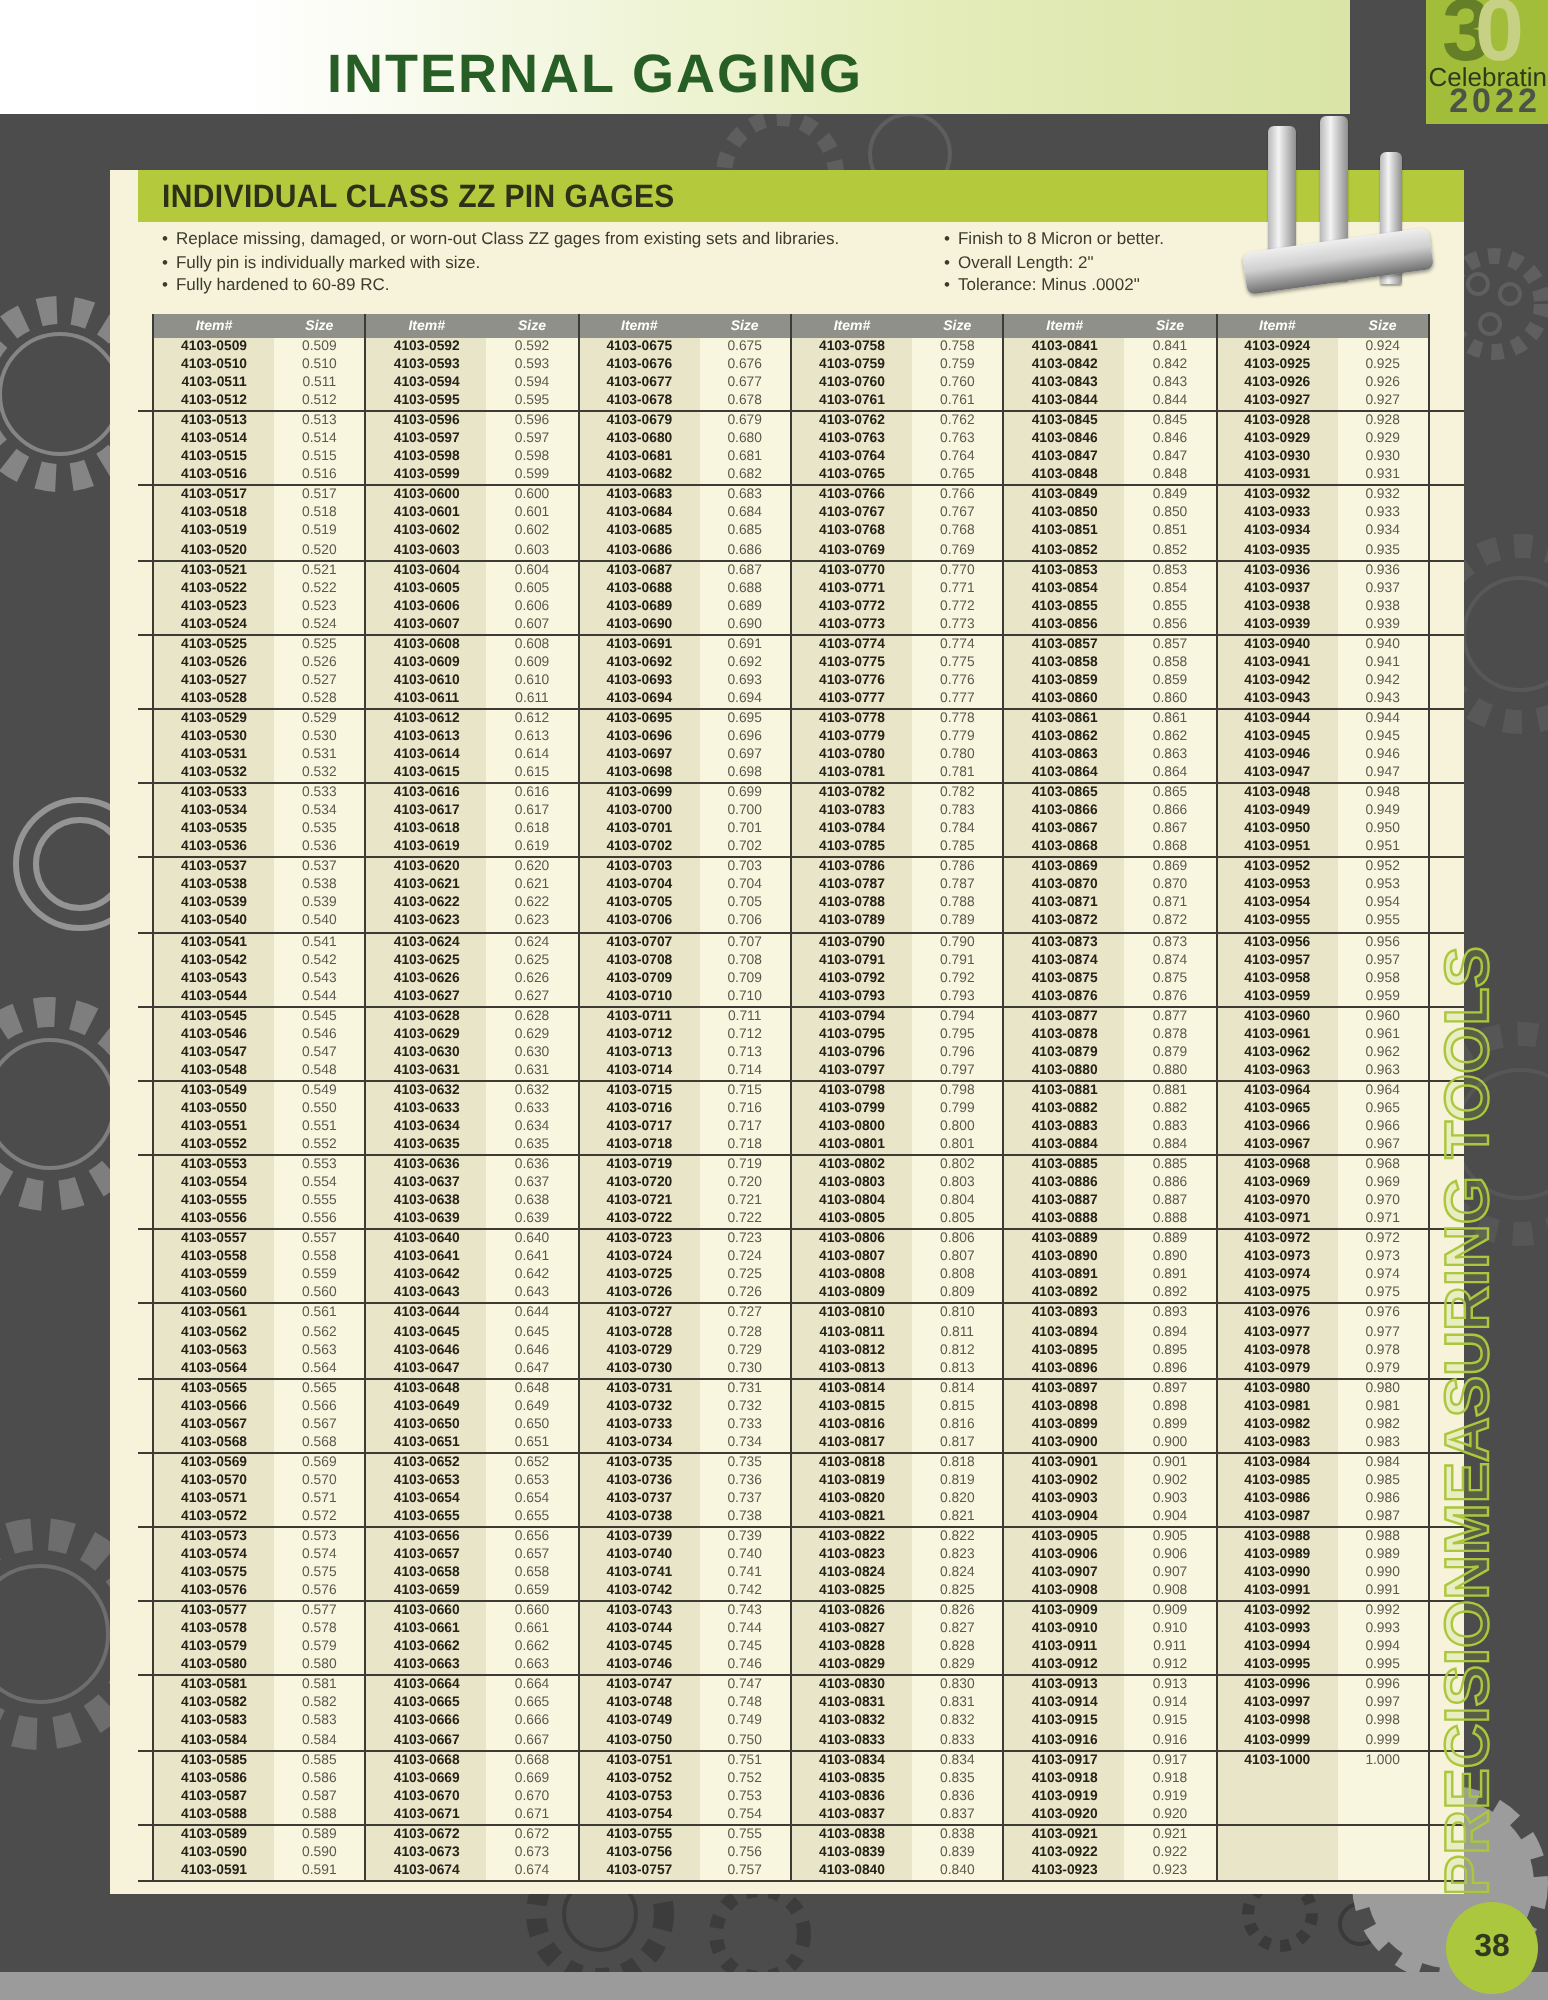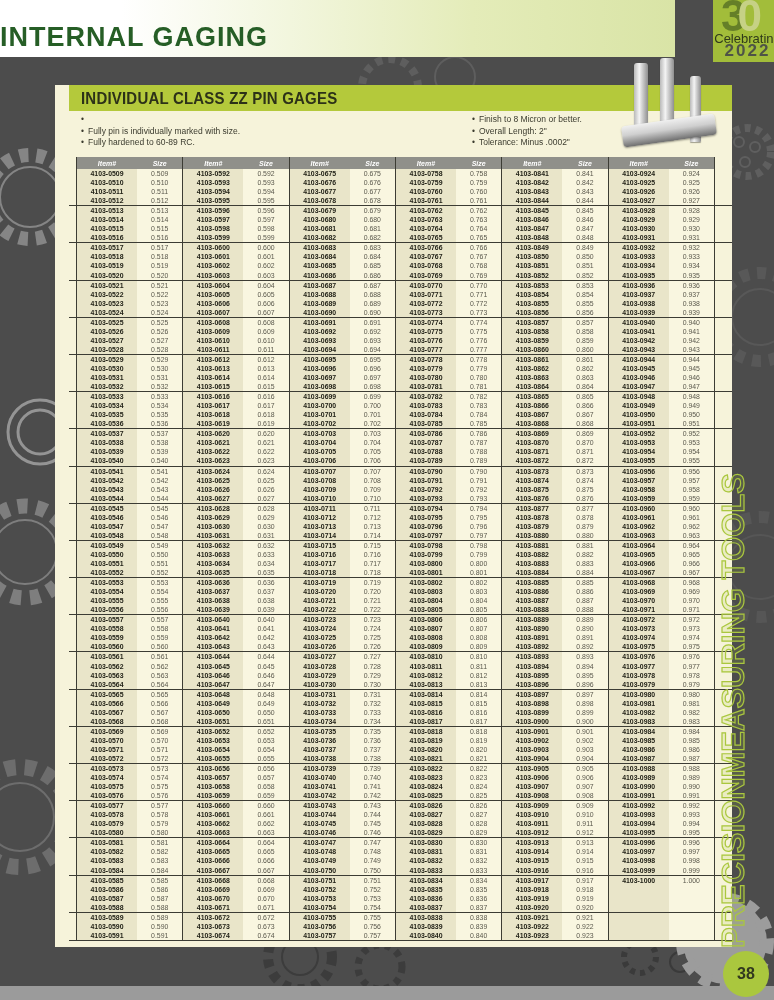--- a/index.html
+++ b/index.html
@@ -3,21 +3,21 @@
 <meta charset="utf-8">
 <style>
   html,body{margin:0;padding:0;}
   body{width:774px;height:1000px;position:relative;overflow:hidden;
        font-family:"Liberation Sans",sans-serif;background:#4c4c4c;}
   .abs{position:absolute;}
 
   
   .banner{left:0;top:0;width:675px;height:57px;
           background:linear-gradient(to right,#ffffff 18%,#e4ecb9 70%,#d9e4a6 100%);
-          display:flex;align-items:flex-end;justify-content:flex-start;}
+          display:flex;align-items:flex-end;justify-content:center;}
   .banner h1{margin:0 80px 4px 0;font-size:27px;font-weight:bold;letter-spacing:1px;
              color:#265e26;}
 
   
   .logo{left:713px;top:0;width:69px;height:62px;background:#a2bd3a;
         display:flex;flex-direction:column;justify-content:flex-end;align-items:center;
         overflow:hidden;}
   .logo .digits{position:absolute;top:-6px;left:8px;font-size:44px;font-weight:bold;line-height:1;}
   .logo .d3{color:#657f28;}
   .logo .d0{color:#c6d185;margin-left:-8px;}
@@ -156,20 +156,21 @@
 </div>
 
 <div class="abs panel">
   <div class="titlebar">
     <span>INDIVIDUAL CLASS ZZ PIN GAGES</span>
   </div>
   <div class="bullets">
     <div class="col-l" id="bullets-left">
         <div class="bullet">
           <span class="dot">•</span>
+          <span>Replace missing, damaged, or worn-out Class ZZ gages from existing sets and libraries.</span>
         </div>
         <div class="bullet">
           <span class="dot">•</span>
           <span>Fully pin is individually marked with size.</span>
         </div>
         <div class="bullet">
           <span class="dot">•</span>
           <span>Fully hardened to 60-89 RC.</span>
         </div>
       </div>

